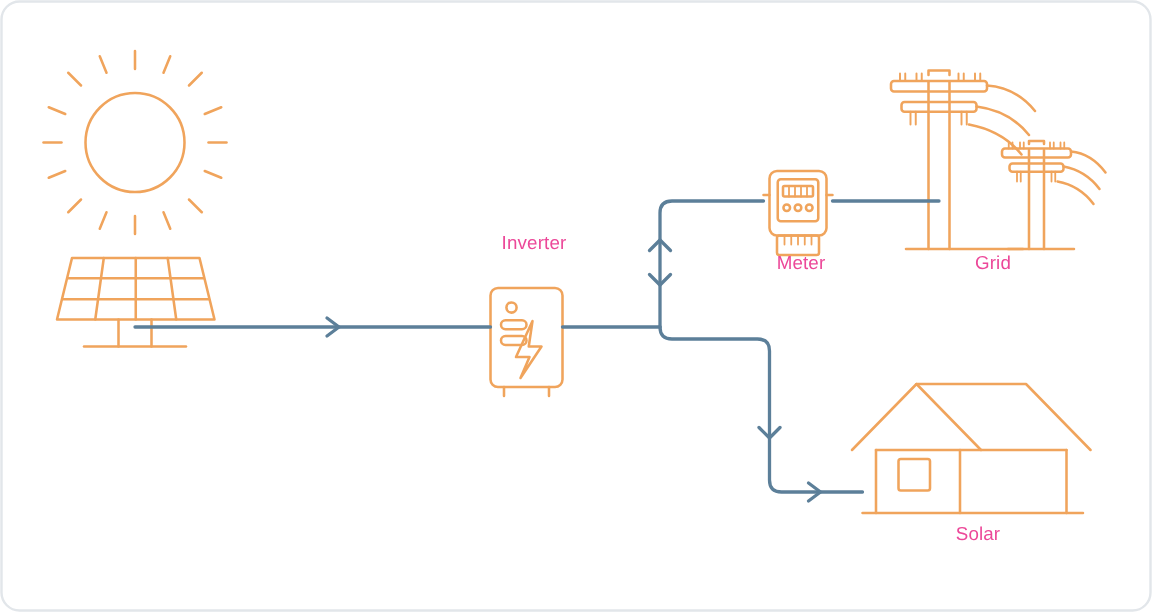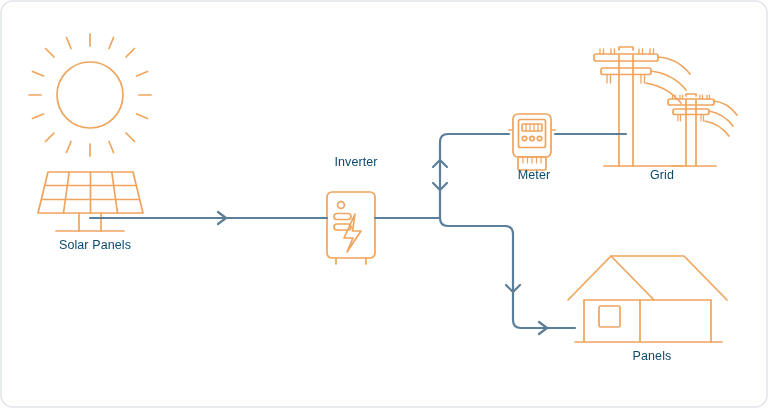--- a/index.html
+++ b/index.html
@@ -23,21 +23,21 @@
     position: absolute;
     top: 0;
     left: 0;
     width: 768px;
     height: 408px;
   }
   .node-label {
     position: absolute;
     font-family: "Liberation Sans", sans-serif;
     font-size: 12.5px;
-    color: #0c4a6e;
+    color: #ec4899;
     white-space: nowrap;
     letter-spacing: 0.1px;
     line-height: 15px;
     text-align: center;
   }
   #label-solar-panels { left: 47px;  top: 238px; width: 96px; }
   #label-inverter     { left: 310px; top: 155px; width: 92px; }
   #label-meter        { left: 490px; top: 168px; width: 88px; }
   #label-grid         { left: 618px; top: 168px; width: 88px; }
   #label-house        { left: 608px; top: 349px; width: 88px; }
@@ -213,25 +213,24 @@
       <path d="M 433 167 L 440 160 L 447 167"></path>
 
       <path d="M 433 183 L 440 190 L 447 183"></path>
 
       <path d="M 506 285 L 513 292 L 520 285"></path>
 
       <path d="M 539 322 L 547 328 L 539 334"></path>
     </g>
   </svg>
 
-  <div class="node-label" id="label-solar-panels">Solar Panels</div>
 
   <div class="node-label" id="label-inverter">
     <div>Inverter</div>
   </div>
 
   <div class="node-label" id="label-grid">Grid</div>
 
   <div class="node-label" id="label-meter">Meter</div>
 
-  <div class="node-label" id="label-house">Panels</div>
+  <div class="node-label" id="label-house">Solar</div>
 
 </div>
 
 </body></html>

